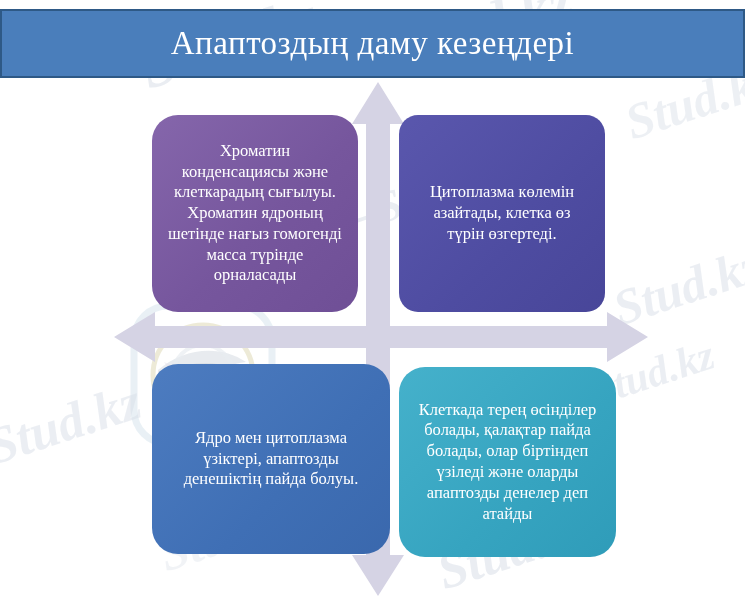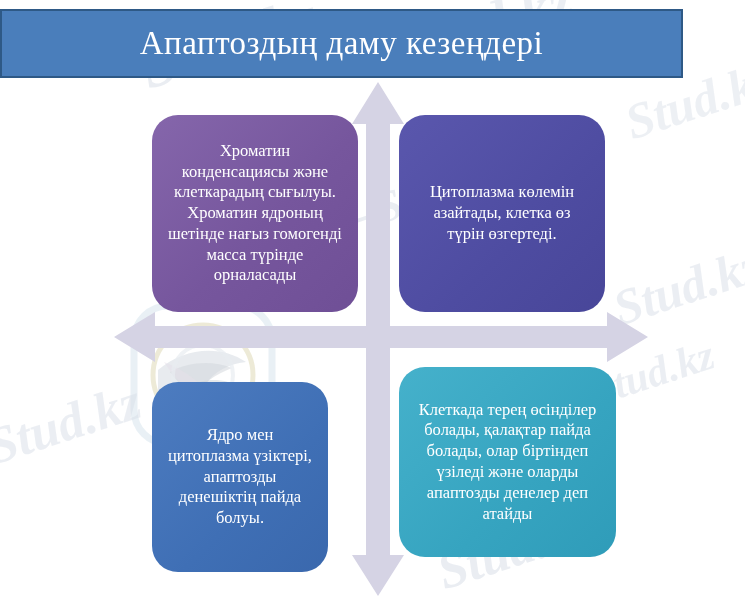--- a/index.html
+++ b/index.html
@@ -36,21 +36,21 @@
   .wm-logo {
     position: absolute;
     opacity: 0.45;
   }
 
   
   .banner {
     position: absolute;
     left: 0;
     top: 9px;
-    width: 683px;
+    width: 745px;
     height: 69px;
     background: #4a7ebb;
     border: 2px solid #2e5986;
     box-sizing: border-box;
     z-index: 5;
     display: flex;
     align-items: center;
     justify-content: center;
   }
   .banner-title {
@@ -93,23 +93,24 @@
 
   .box-tl {
     left: 152px; top: 115px; width: 206px; height: 197px;
     background: #7c5ca3;
     background: linear-gradient(135deg, #8566ab 0%, #76569d 55%, #6f4f96 100%);
   }
   .box-tr {
     left: 399px; top: 115px; width: 206px; height: 197px;
     background: #514fa4;
     background: linear-gradient(135deg, #5a57ad 0%, #4e4ca1 60%, #484699 100%);
+    border-radius: 19px;
   }
   .box-bl {
-    left: 152px; top: 382px; width: 176px; height: 190px;
+    left: 152px; top: 364px; width: 238px; height: 190px;
     background: #4272b8;
     background: linear-gradient(135deg, #4d7cc0 0%, #3f6fb5 60%, #3a68ad 100%);
   }
   .box-br {
     left: 399px; top: 367px; width: 217px; height: 190px;
     background: #3aa9c4;
     background: linear-gradient(135deg, #45b1cb 0%, #36a4c0 60%, #2f9cb9 100%);
   }
 </style>
 </head>

